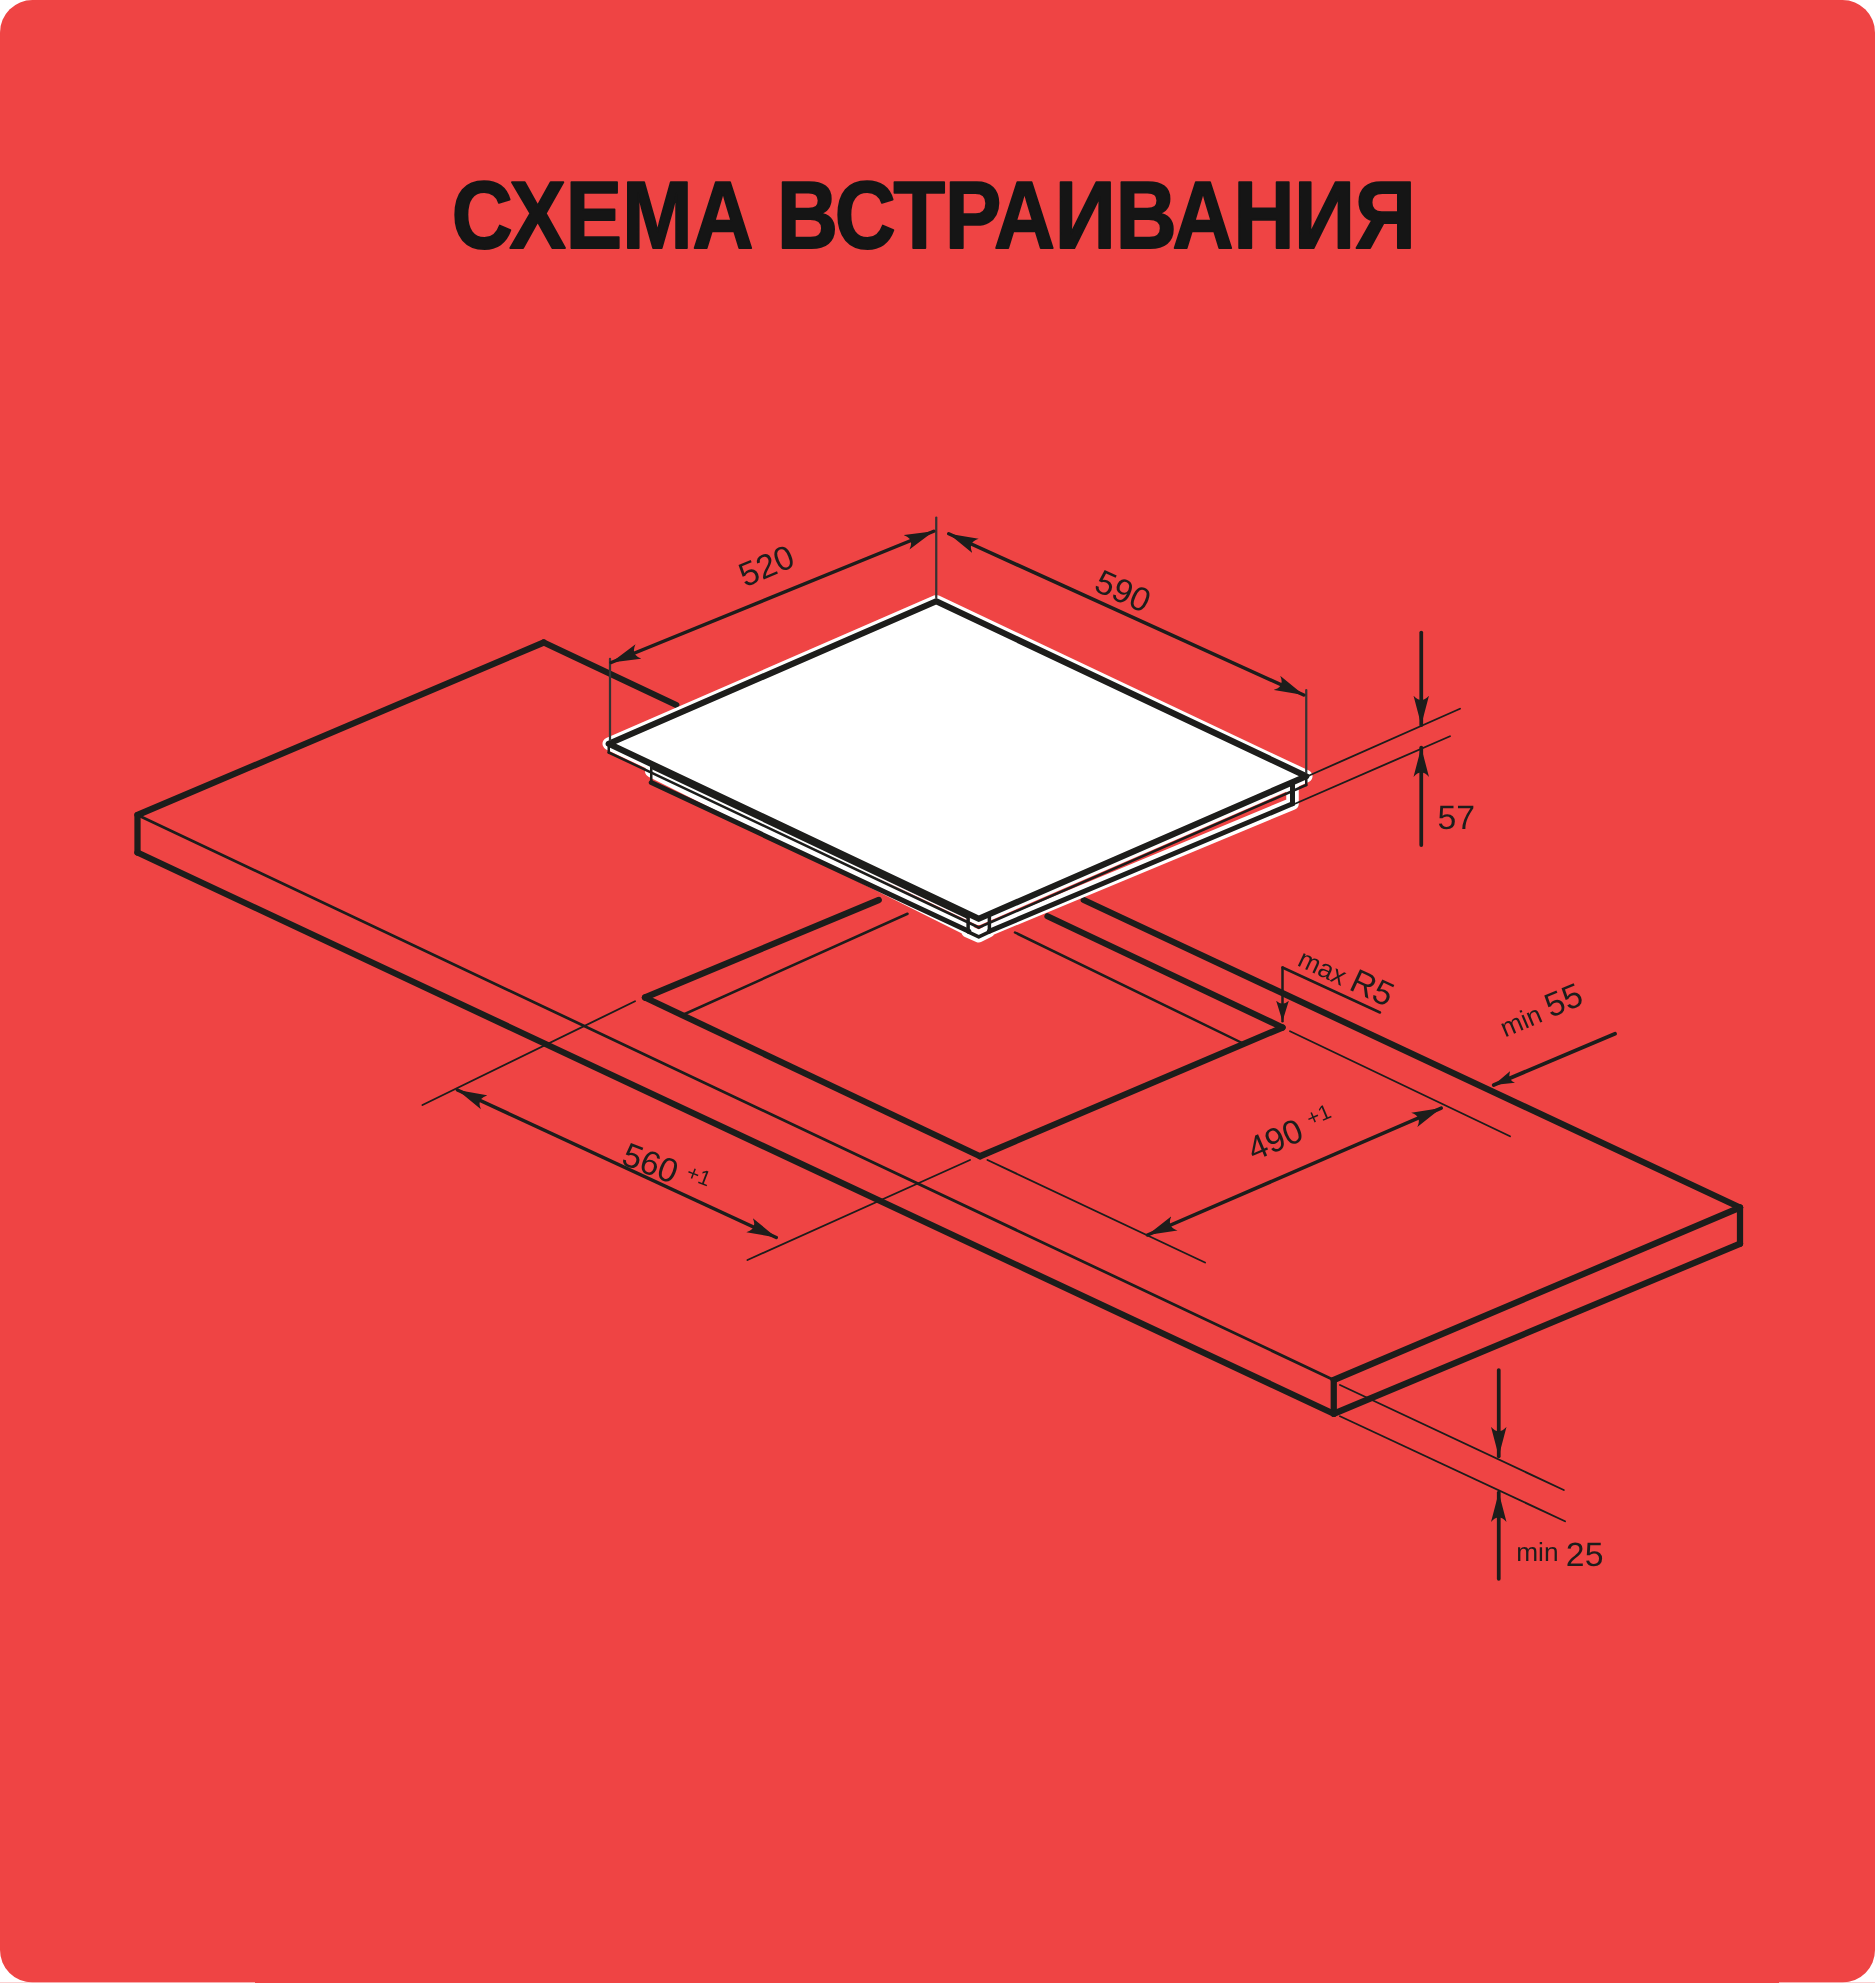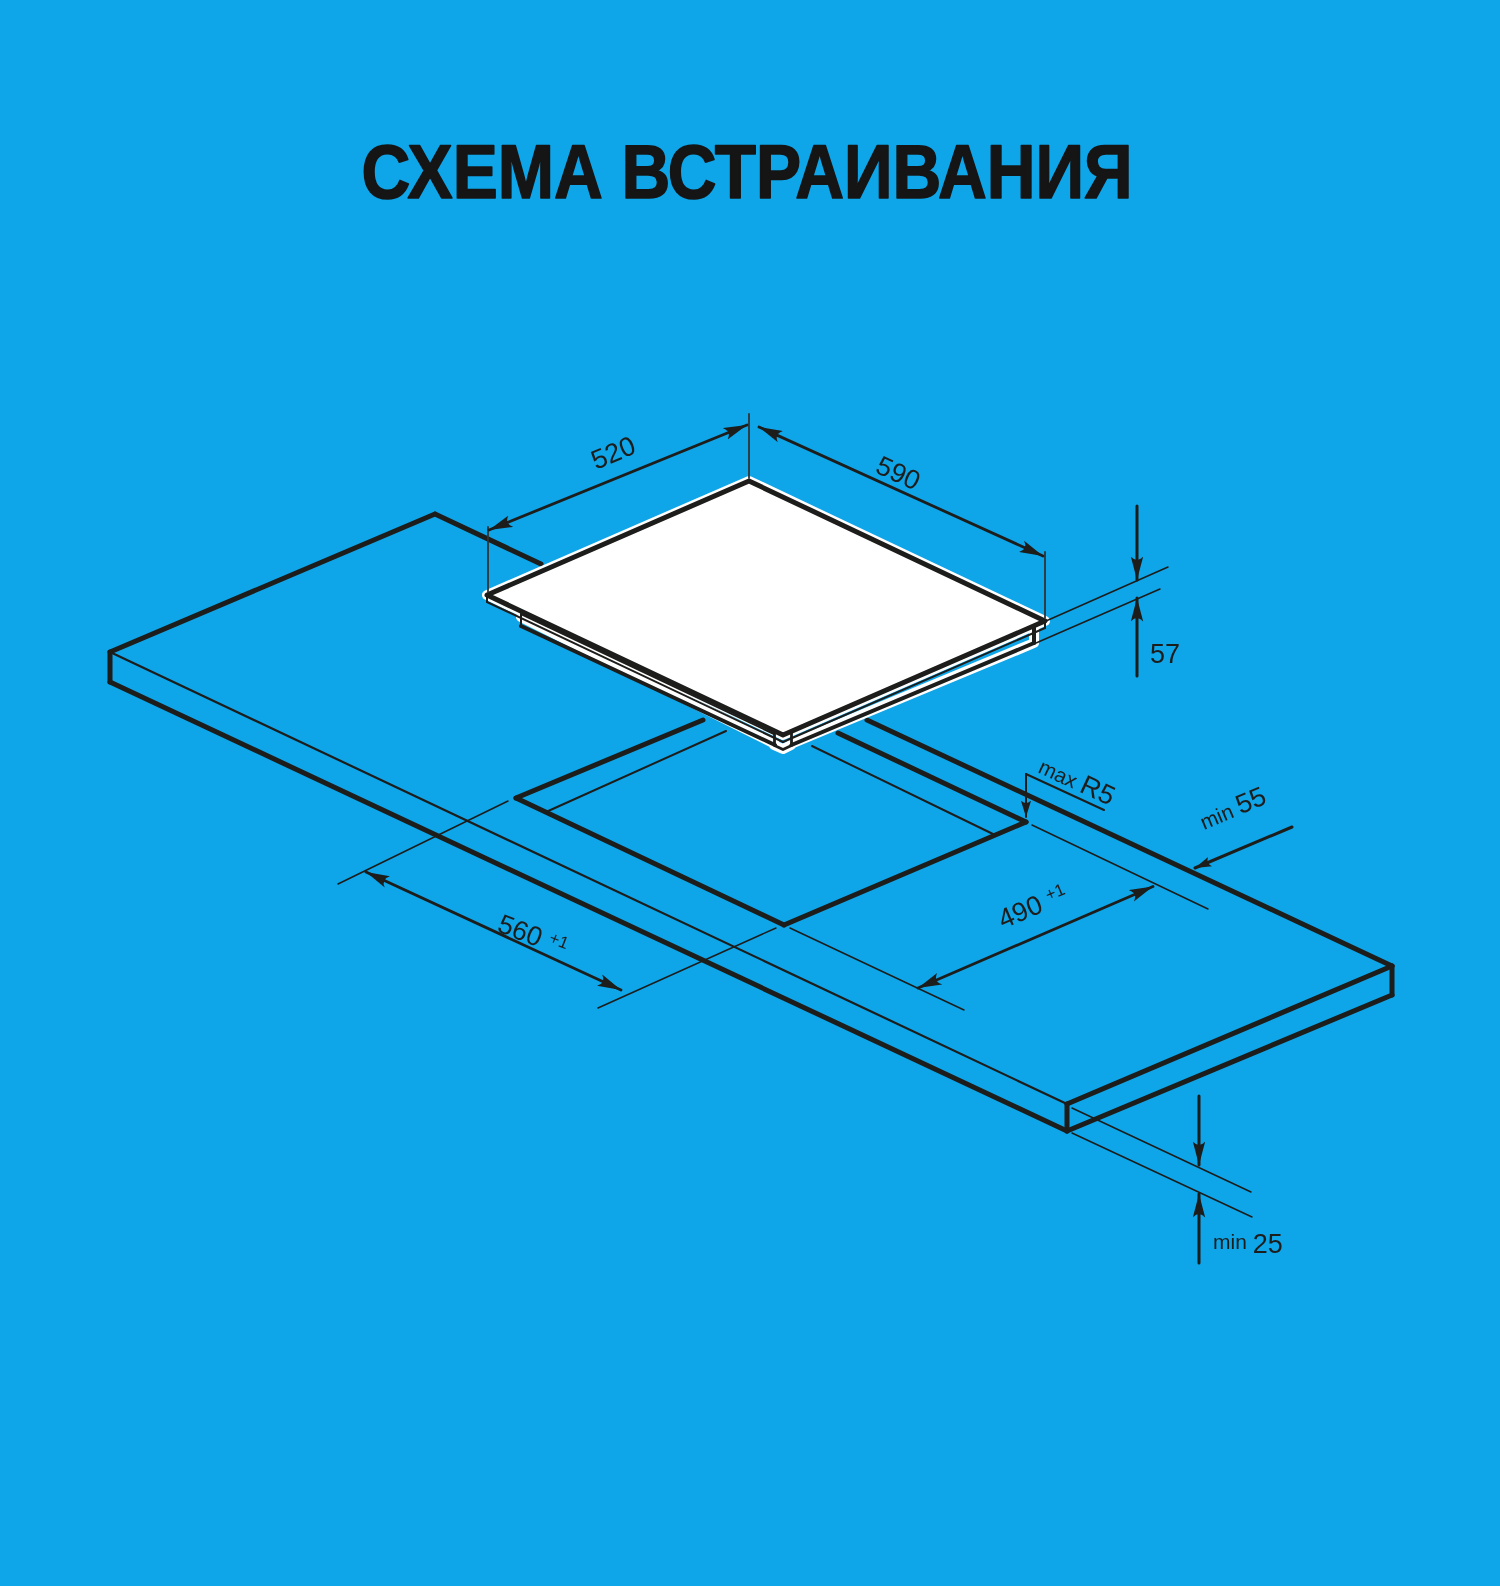--- a/index.html
+++ b/index.html
@@ -1,17 +1,17 @@
 <!DOCTYPE html>
 <html><head>
 <meta charset="utf-8">
 <style>
   html,body{margin:0;padding:0;background:#fff;}
-  .page{position:relative;width:1500px;height:1586px;background:#0ea5e9;overflow:hidden;
-        font-family:"Liberation Sans", sans-serif;}
+  .page{position:relative;width:1500px;height:1586px;background:#ef4444;overflow:hidden;
+        font-family:"Liberation Sans", sans-serif;border-radius:26px;}
 </style>
 </head>
 <body>
 <div class="page">
 
   <svg width="1500" height="1586" viewBox="0 0 1500 1586" style="position:absolute;left:0;top:0;" fill="none" stroke-linecap="round" stroke-linejoin="round">
     <defs>
       <marker id="ah" viewBox="0 0 24 13" refX="23.5" refY="6.5" markerWidth="24" markerHeight="13" orient="auto-start-reverse" markerUnits="userSpaceOnUse">
         <path d="M23.5,6.5 L0,0.3 Q7,6.5 0,12.7 Z" fill="#1d1d1b"></path>
       </marker>

